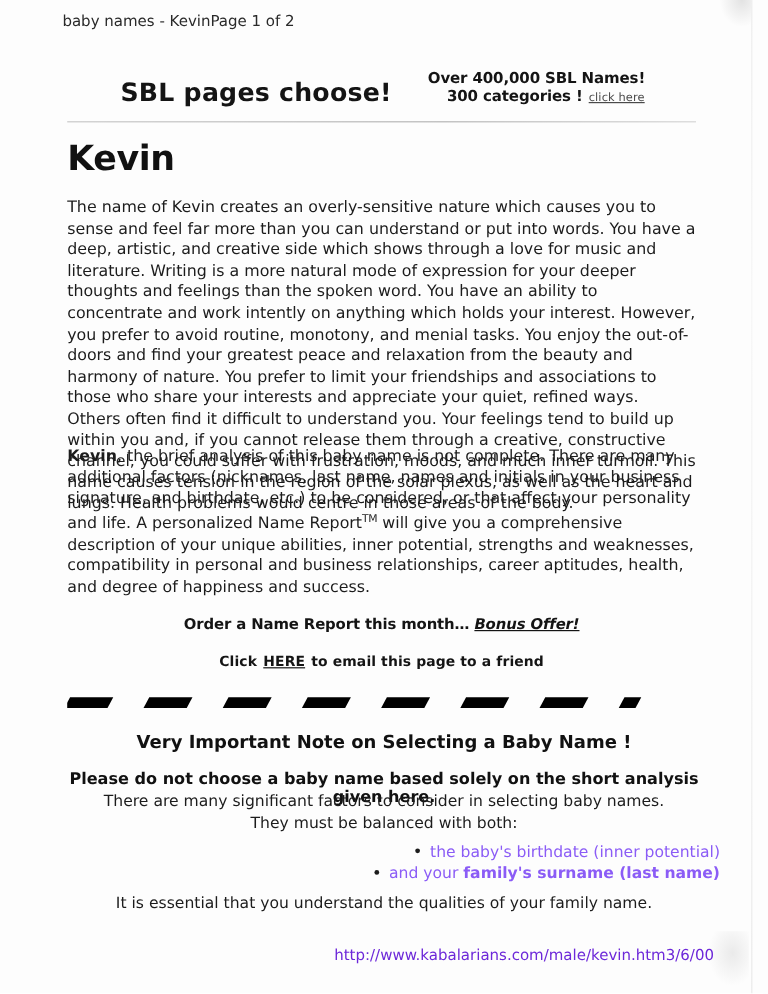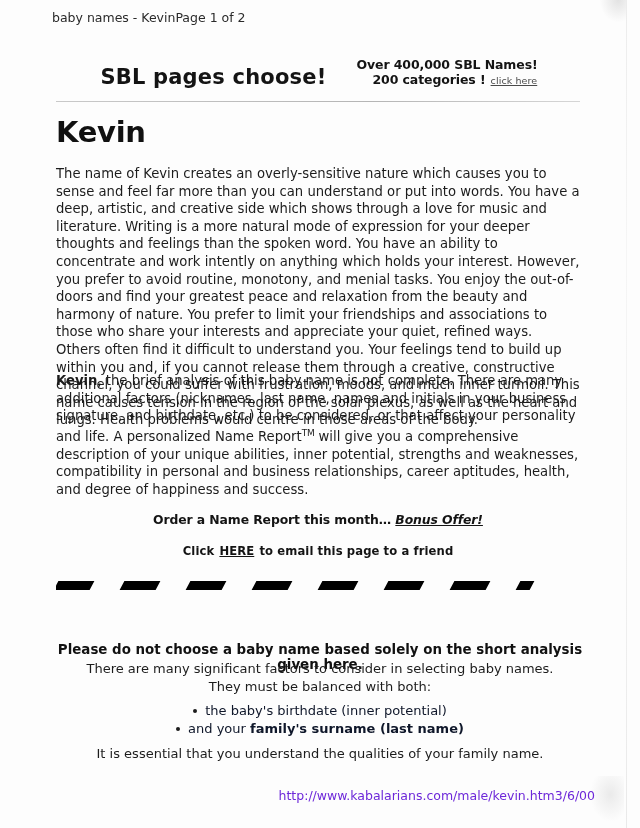--- a/index.html
+++ b/index.html
@@ -226,23 +226,23 @@
     font-size: 13px;
     color: #1c1c1c;
   }
   .bullets {
     position: absolute;
     left: 40px;
     width: 560px;
     top: 702px;
   }
   .bullet-line {
-    text-align: center;
+    text-align: right;
     font-size: 13px;
-    color: #0f172a;
+    color: #8b5cf6;
     line-height: 18px;
   }
   .bullet-dot {
     display: inline-block;
     width: 4px; height: 4px;
     border-radius: 50%;
     background: #1c1c1c;
     vertical-align: middle;
     margin-right: 8px;
     position: relative;
@@ -280,21 +280,21 @@
   <div class="page-header">
     <span>baby names - Kevin</span>
     <span>Page 1 of 2</span>
   </div>
 
   <div class="banner">
     <div class="banner-left">SBL pages choose!</div>
     <div class="banner-right">
       <div class="banner-line">Over 400,000 SBL Names!</div>
       <div class="banner-line banner-line-2">
-        <span>200 categories !</span>
+        <span>300 categories !</span>
         <span class="click-here">click here</span>
       </div>
     </div>
   </div>
   <div class="rule"></div>
 
   <div class="title">Kevin</div>
 
   <div class="body-text para-1">The name of Kevin creates an overly-sensitive nature which causes you to sense and feel far more than you can understand or put into words. You have a deep, artistic, and creative side which shows through a love for music and literature. Writing is a more natural mode of expression for your deeper thoughts and feelings than the spoken word. You have an ability to concentrate and work intently on anything which holds your interest. However, you prefer to avoid routine, monotony, and menial tasks. You enjoy the out-of-doors and find your greatest peace and relaxation from the beauty and harmony of nature. You prefer to limit your friendships and associations to those who share your interests and appreciate your quiet, refined ways. Others often find it difficult to understand you. Your feelings tend to build up within you and, if you cannot release them through a creative, constructive channel, you could suffer with frustration, moods, and much inner turmoil. This name causes tension in the region of the solar plexus, as well as the heart and lungs. Health problems would centre in those areas of the body.</div>
 
@@ -315,20 +315,21 @@
     <span class="dash"></span>
     <span class="dash"></span>
     <span class="dash"></span>
     <span class="dash"></span>
     <span class="dash"></span>
     <span class="dash"></span>
     <span class="dash"></span>
     <span class="dash last"></span>
   </div>
 
+  <div class="note note-title">Very Important Note on Selecting a Baby Name !</div>
   <div class="note note-warn">Please do not choose a baby name based solely on the short analysis given here.</div>
   <div class="note note-sub1">There are many significant factors to consider in selecting baby names.</div>
   <div class="note note-sub2">They must be balanced with both:</div>
 
   <div class="bullets">
     <div class="bullet-line">
       <span class="bullet-dot"></span><span>the baby's birthdate (inner potential)</span>
     </div>
     <div class="bullet-line">
       <span class="bullet-dot"></span><span>and your </span><b>family's surname (last name)</b>

